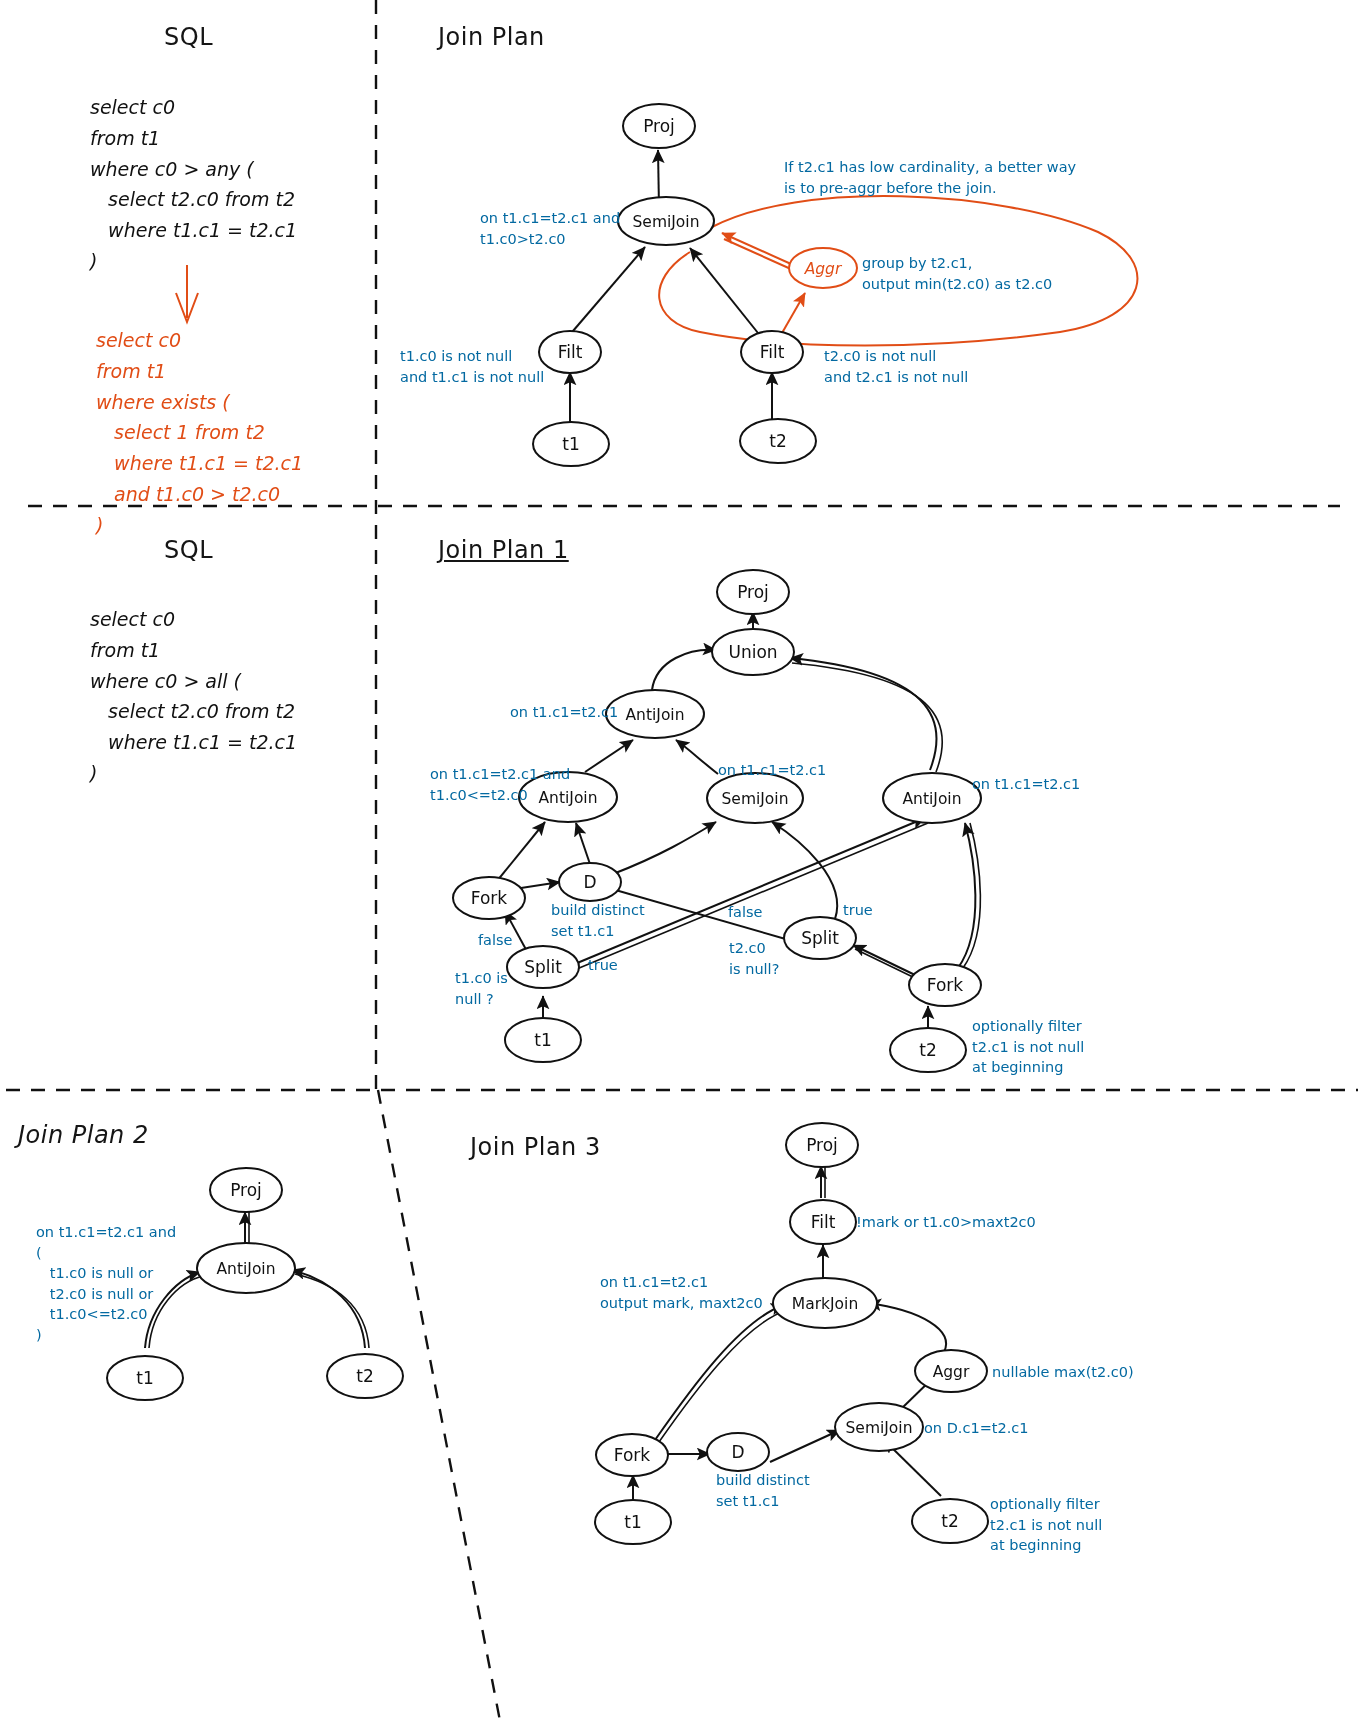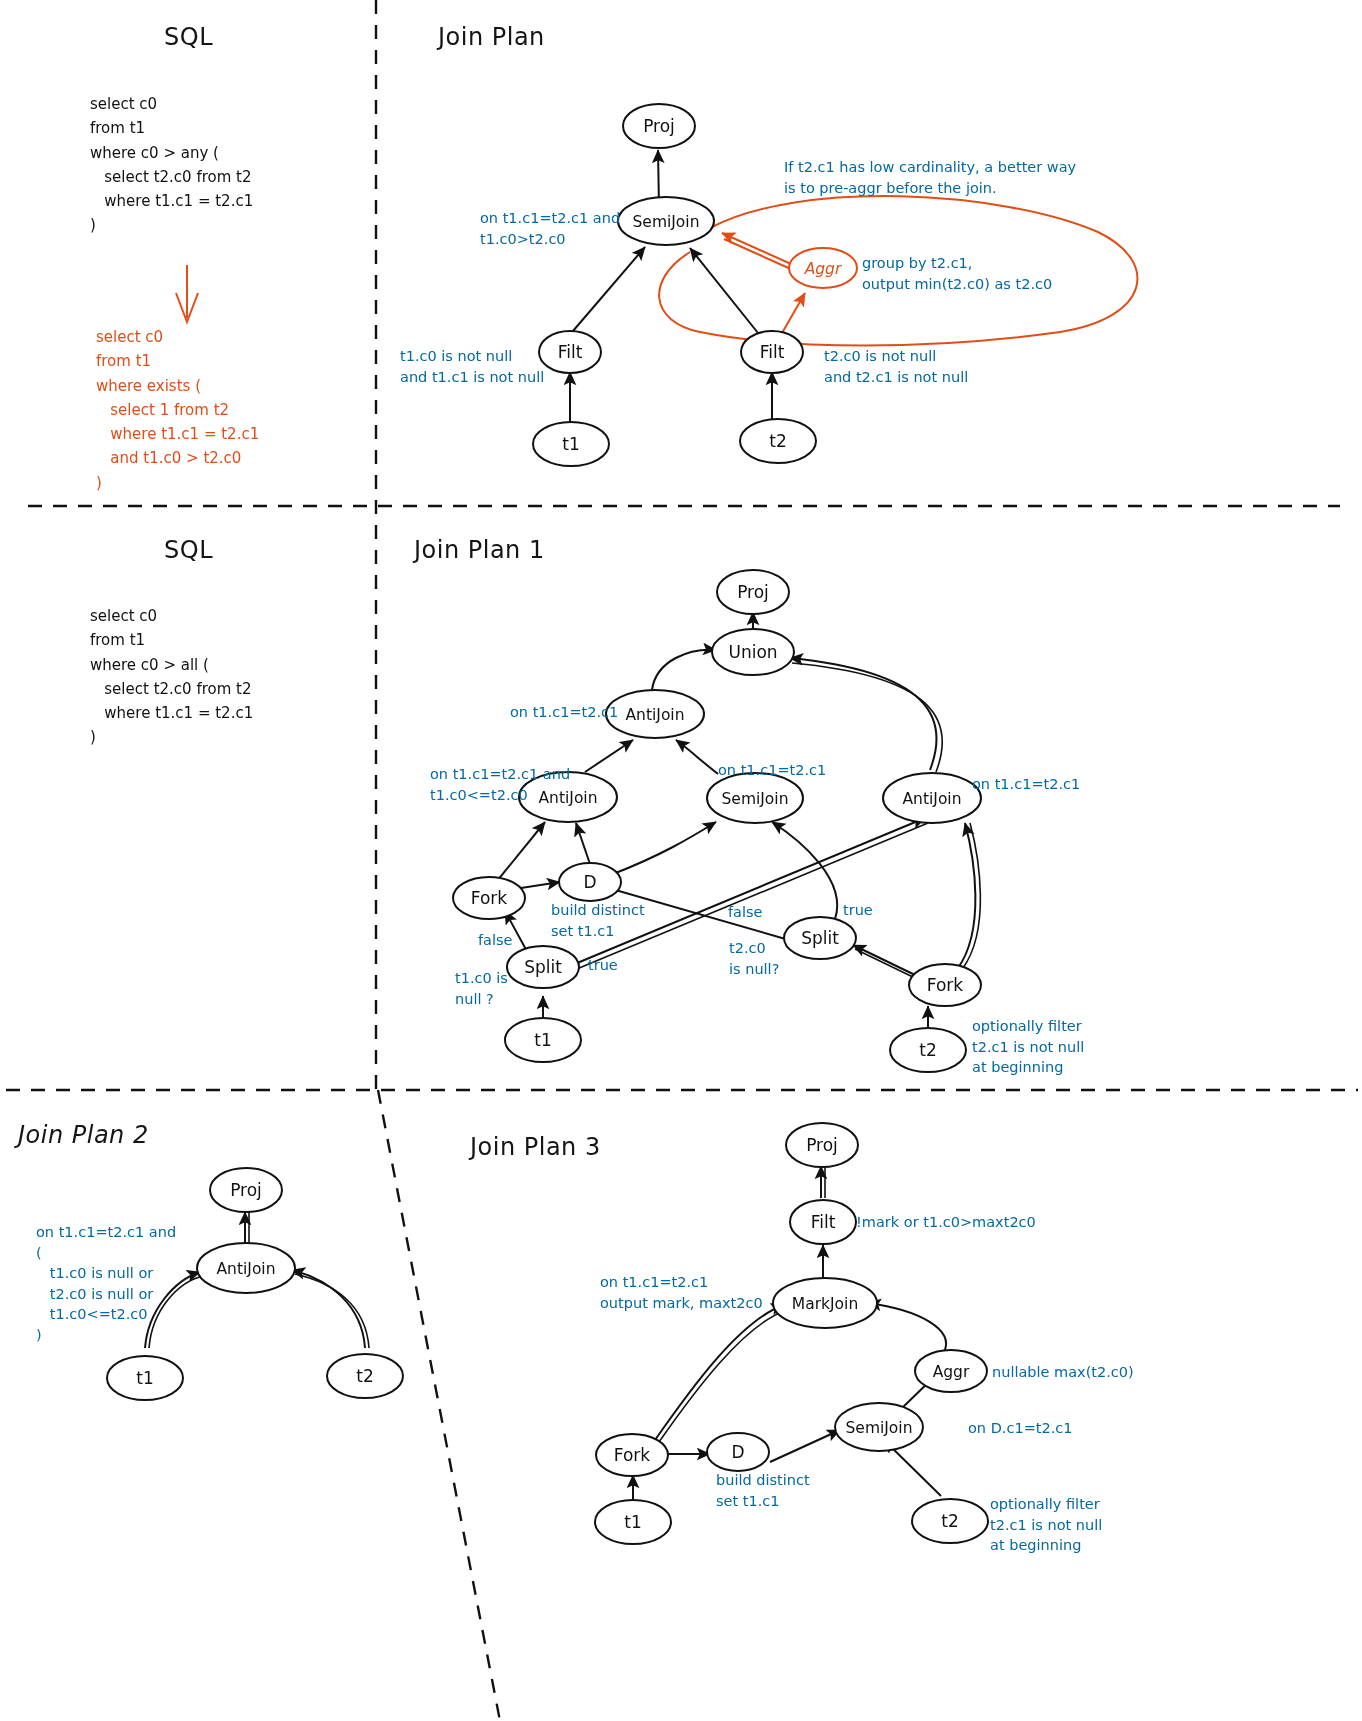--- a/index.html
+++ b/index.html
@@ -2,21 +2,21 @@
 <html><head>
 <meta charset="utf-8">
 <style>
   html,body{margin:0;padding:0;background:#fff;}
   body{width:1362px;height:1721px;position:relative;overflow:hidden;
        font-family:"DejaVu Sans","Liberation Sans",sans-serif;color:#1b1b1b;}
   #canvas{position:absolute;inset:0;}
   svg.layer{position:absolute;left:0;top:0;width:1362px;height:1721px;overflow:visible;}
   .lbl{position:absolute;white-space:pre;line-height:1.32;}
   .panel-title{font-size:24px;letter-spacing:.5px;color:#151515;}
-  .sqltext{font-size:15px;line-height:1.62;color:#111;}
+  .sqltext{font-size:19px;line-height:1.62;color:#111;font-style:italic;}
   .sqltext.red{color:#e14d16;}
   .anno{font-size:14.5px;color:#0369a1;line-height:1.42;}
   .nodetxt{font-size:17px;fill:#111;text-anchor:middle;dominant-baseline:middle;
            font-family:"DejaVu Sans","Liberation Sans",sans-serif;}
   .nodetxt.red{fill:#e14d16;font-style:italic;}
   .nodetxt.small{font-size:15.5px;}
   .ell{fill:#fff;stroke:#111;stroke-width:2;}
   .ell.red{stroke:#e14d16;}
   .edge{fill:none;stroke:#111;stroke-width:2;}
   .edge.red{stroke:#e14d16;}
@@ -170,21 +170,21 @@
     <text class="nodetxt" x="633" y="1523">t1</text>
     <text class="nodetxt" x="950" y="1522">t2</text>
 
     <path class="edge red" d="M187,265 L187,318"></path>
     <path class="edge red" d="M176,293 L187,322 L198,293"></path>
   </svg>
 
   <div class="lbl panel-title" style="left:164px;top:22px;">SQL</div>
   <div class="lbl panel-title" style="left:414px;top:22px;margin-left:24px;">Join Plan</div>
   <div class="lbl panel-title" style="left:164px;top:535px;">SQL</div>
-  <div class="lbl panel-title" style="left:414px;top:535px;">Join Plan 1</div>
+  <div class="lbl panel-title" style="left:438px;top:535px;text-decoration:underline;">Join Plan 1</div>
   <div class="lbl panel-title" style="left:18px;top:1120px;font-style:italic;">Join Plan 2</div>
   <div class="lbl panel-title" style="left:470px;top:1132px;">Join Plan 3</div>
 
   <div class="lbl sqltext" style="left:90px;top:92px;">select c0
 from t1
 where c0 &gt; any (
    select t2.c0 from t2
    where t1.c1 = t2.c1
 )</div>
   <div class="lbl sqltext red" style="left:96px;top:325px;">select c0
@@ -235,20 +235,20 @@
 (
    t1.c0 is null or
    t2.c0 is null or
    t1.c0&lt;=t2.c0
 )</div>
 
   <div class="lbl anno" style="left:824px;top:1212px;margin-left:32px;">!mark or t1.c0&gt;maxt2c0</div>
   <div class="lbl anno" style="left:600px;top:1272px;">on t1.c1=t2.c1
 output mark, maxt2c0</div>
   <div class="lbl anno" style="left:992px;top:1362px;">nullable max(t2.c0)</div>
-  <div class="lbl anno" style="left:924px;top:1418px;margin-left:44px;">on D.c1=t2.c1</div>
+  <div class="lbl anno" style="left:924px;top:1418px;">on D.c1=t2.c1</div>
   <div class="lbl anno" style="left:716px;top:1470px;">build distinct
 set t1.c1</div>
   <div class="lbl anno" style="left:990px;top:1494px;">optionally filter
 t2.c1 is not null
 at beginning</div>
 
 </div>
 
 </body></html>

